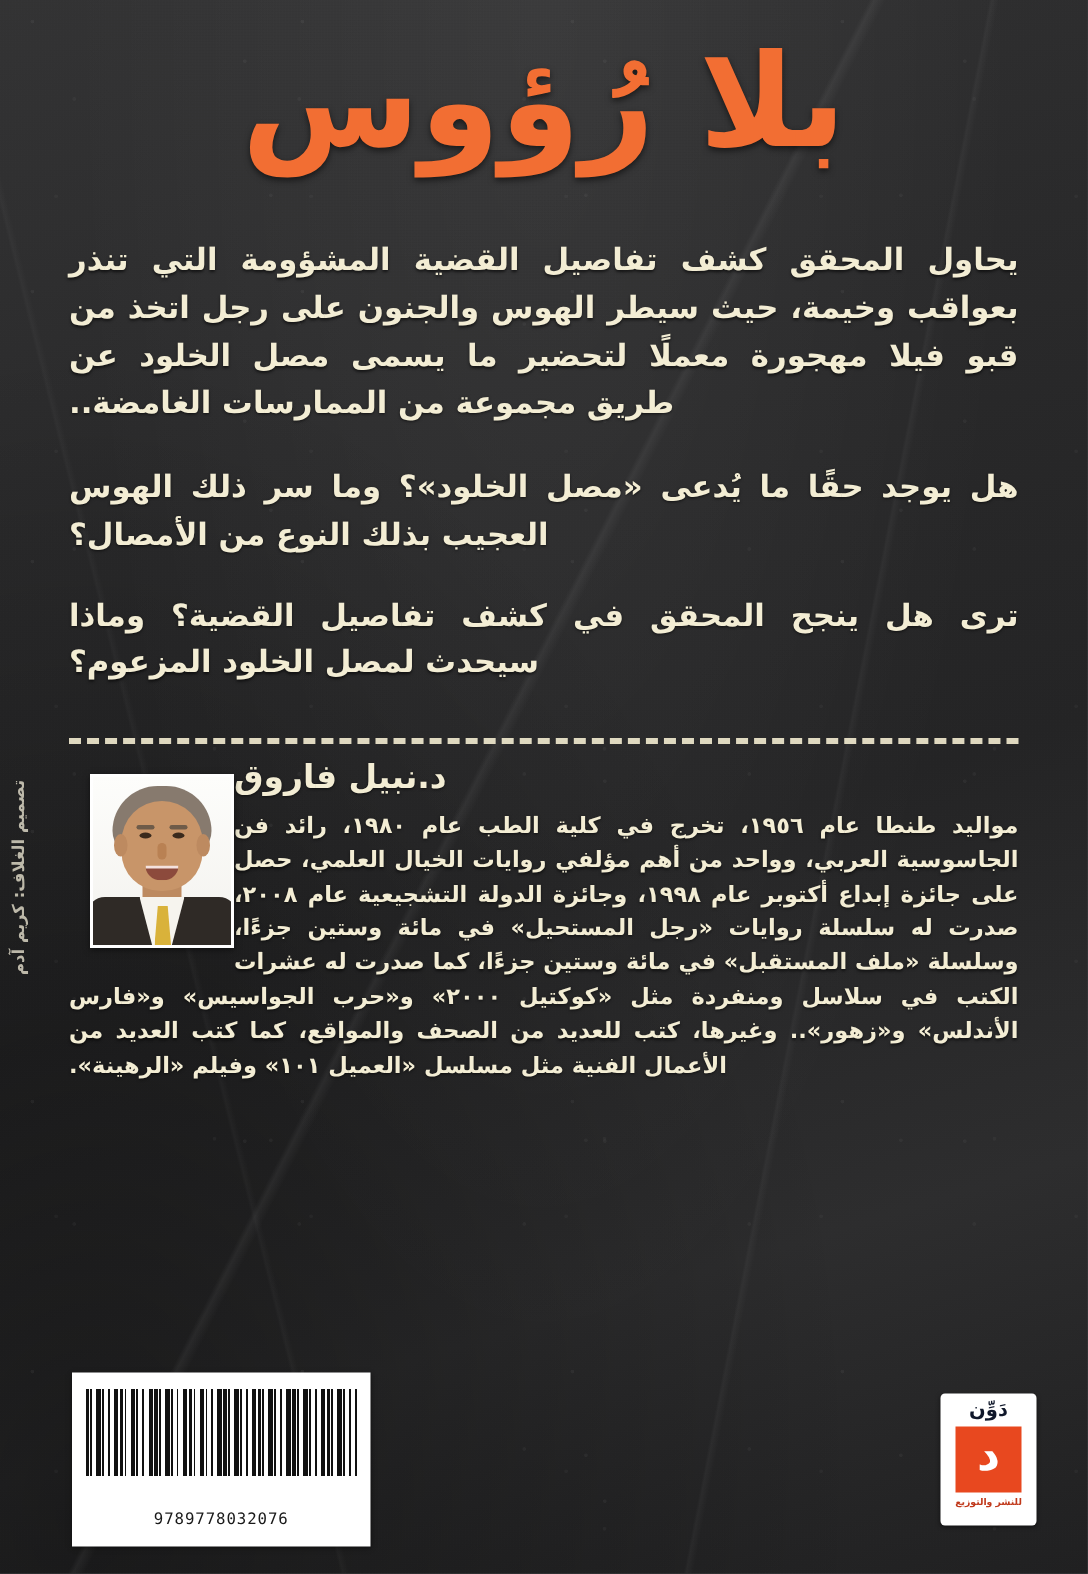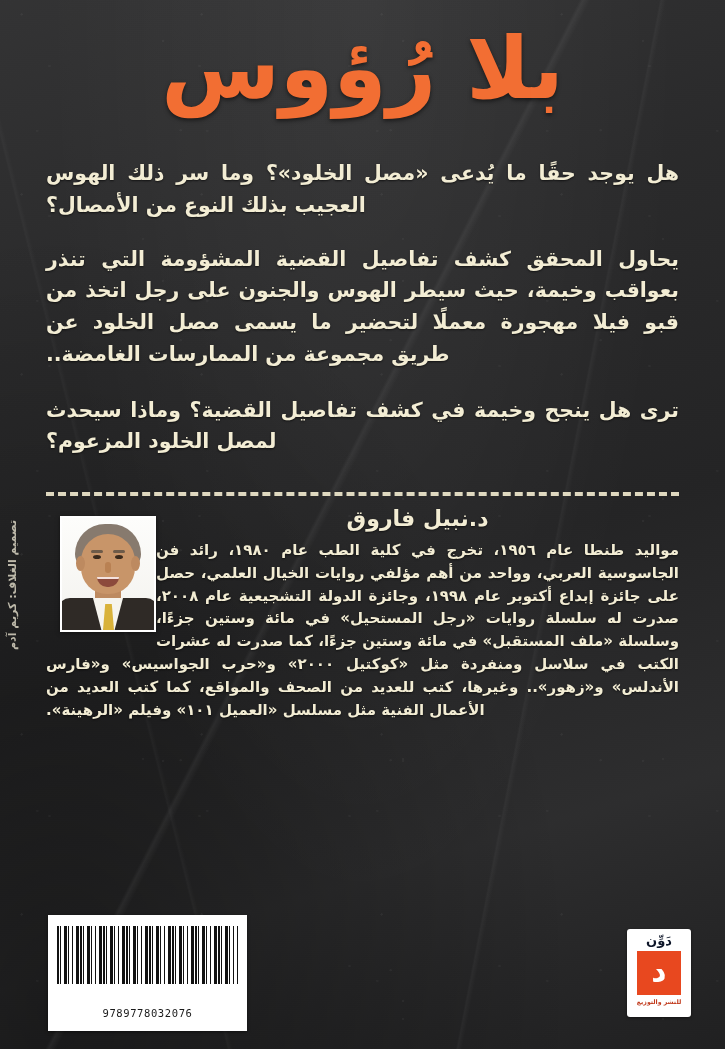--- a/index.html
+++ b/index.html
@@ -151,21 +151,21 @@
   .p-shirt{ position:absolute; left:31px; top:80px; width:30px; height:32px;
             background:#f6f4ee;
             clip-path: polygon(0 0, 100% 0, 72% 100%, 28% 100%); }
   .p-tie  { position:absolute; left:41px; top:86px; width:11px; height:26px;
             background:#d9b23a; clip-path: polygon(20% 0, 80% 0, 100% 100%, 0 100%); }
 
   .author-name {
     font-size: 22px;
     font-weight: 700;
     color: #f3edd4;
-    text-align: center;
+    text-align: left;
     margin: 0 0 8px 0;
     text-shadow: 0 1px 2px rgba(0,0,0,0.6);
   }
   .author-bio {
     font-size: 15px;
     line-height: 1.52;
     font-weight: 700;
     color: #f3edd4;
     text-align: justify;
     text-align-last: left;
@@ -284,23 +284,23 @@
 <body>
 
 <div id="cover">
 
   <div id="grain"></div>
   <div id="scuffs"></div>
 
   <div class="title">بلا رُؤوس</div>
 
   <div class="blurbs">
+    <p class="blurb p2">يحاول المحقق كشف تفاصيل القضية المشؤومة التي تنذر بعواقب وخيمة، حيث سيطر الهوس والجنون على رجل اتخذ من قبو فيلا مهجورة معملًا لتحضير ما يسمى مصل الخلود عن طريق مجموعة من الممارسات الغامضة..</p>
     <p class="blurb p1">هل يوجد حقًا ما يُدعى «مصل الخلود»؟ وما سر ذلك الهوس العجيب بذلك النوع من الأمصال؟</p>
-    <p class="blurb p2">يحاول المحقق كشف تفاصيل القضية المشؤومة التي تنذر بعواقب وخيمة، حيث سيطر الهوس والجنون على رجل اتخذ من قبو فيلا مهجورة معملًا لتحضير ما يسمى مصل الخلود عن طريق مجموعة من الممارسات الغامضة..</p>
-    <p class="blurb p3">ترى هل ينجح وخيمة في كشف تفاصيل القضية؟ وماذا سيحدث لمصل الخلود المزعوم؟</p>
+    <p class="blurb p3">ترى هل ينجح المحقق في كشف تفاصيل القضية؟ وماذا سيحدث لمصل الخلود المزعوم؟</p>
   </div>
 
   <div class="divider"></div>
 
   <div class="author-area">
     <div class="author-photo">
       <div class="p-bg"></div>
       <div class="p-suit"></div>
       <div class="p-neck"></div>
       <div class="p-shirt"></div>

